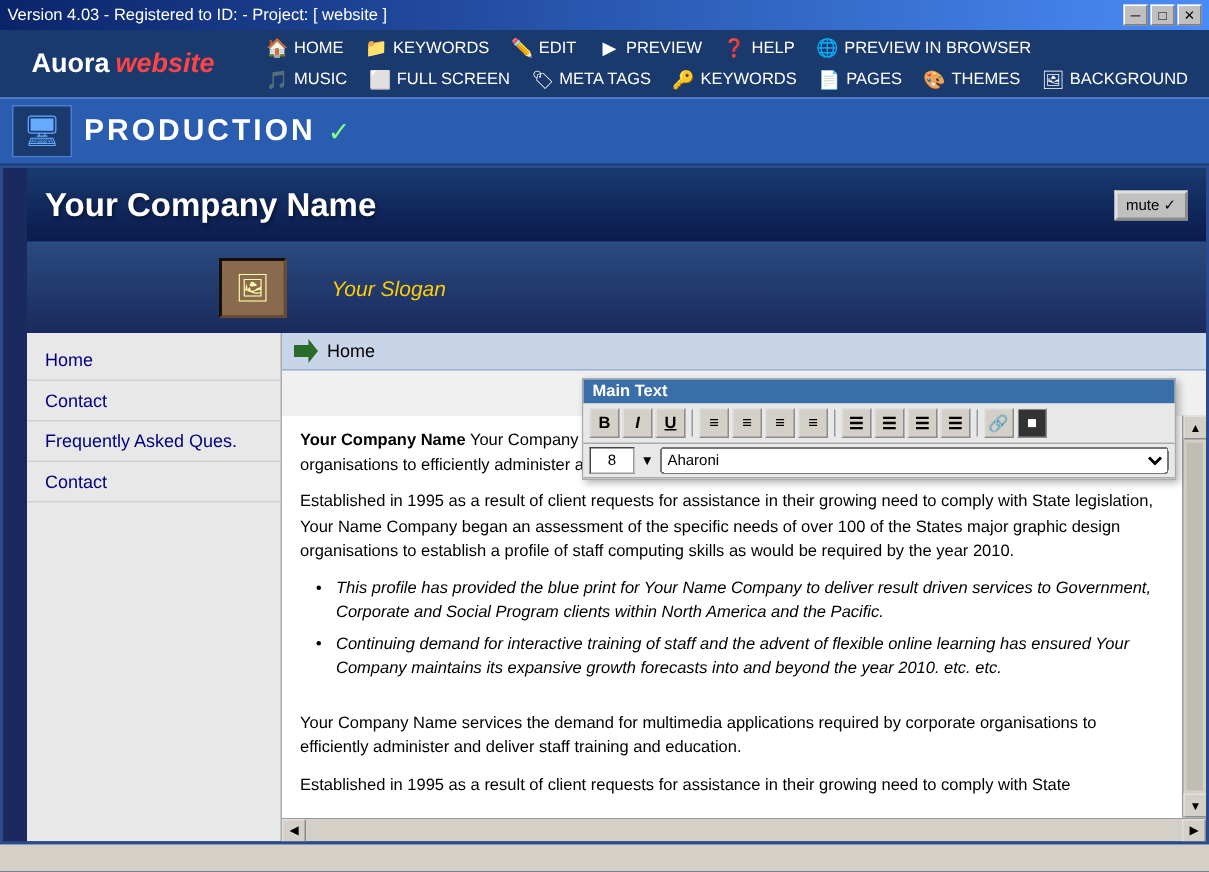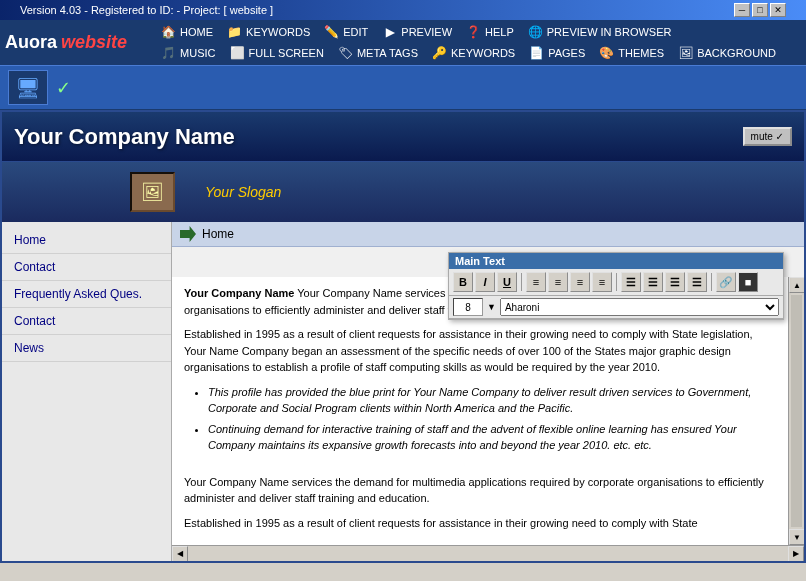--- a/index.html
+++ b/index.html
@@ -3,21 +3,21 @@
   <meta charset="utf-8">
   <style>
     * { box-sizing: border-box; margin: 0; padding: 0; }
     body { font-family: Arial, sans-serif; font-size: 12px; background: #d4d0c8; overflow: hidden; }
 
     
     .title-bar {
       background: linear-gradient(to right, #0a246a, #4a8cf7);
       color: white;
       font-size: 11px;
-      padding: 3px 20px;
+      padding: 3px 5px;
       display: flex;
       align-items: center;
       justify-content: space-between;
       height: 20px;
     }
     .title-bar-buttons {
       display: flex;
       gap: 2px;
     }
     .title-bar-btn {
@@ -40,20 +40,21 @@
       background: #1a3a6e;
       padding: 3px 5px;
       display: flex;
       align-items: center;
       gap: 10px;
     }
     .app-logo {
       display: flex;
       align-items: center;
       gap: 4px;
+      margin-left: 16px;
     }
     .logo-text { color: white; font-size: 18px; font-weight: bold; }
     .logo-website { color: #ff4444; font-style: italic; font-size: 18px; font-weight: bold; }
 
     .toolbar-section {
       display: flex;
       flex-direction: column;
       gap: 3px;
       margin-left: 20px;
     }
@@ -118,20 +119,21 @@
       border: 2px solid #2a4a8e;
     }
 
     
     .preview-panel {
       flex: 1;
       background: #1a2a5e;
       display: flex;
       flex-direction: column;
       overflow: hidden;
+      padding-left: 16px;
     }
 
     
     .website-header {
       background: linear-gradient(180deg, #1a3a6e 0%, #0a1a4e 100%);
       padding: 8px 12px;
       display: flex;
       align-items: center;
       justify-content: space-between;
       border-bottom: 1px solid #2a4a8e;
@@ -232,21 +234,21 @@
     
     .text-editor-wrapper {
       background: white;
       border: 1px solid #aaa;
       margin: 0;
       display: flex;
       flex-direction: column;
       position: absolute;
       top: 30px;
       right: 20px;
-      width: 336px;
+      width: 396px;
       z-index: 10;
       box-shadow: 2px 2px 5px rgba(0,0,0,0.3);
     }
     .text-editor-title {
       background: #3a6ea8;
       color: white;
       padding: 2px 6px;
       font-size: 11px;
       font-weight: bold;
     }
@@ -428,20 +430,21 @@
       <div class="toolbar-btn">
         <span class="btn-icon">🖼</span>
         <span>BACKGROUND</span>
       </div>
     </div>
   </div>
 </div>
 
 <div class="prod-bar">
   <div class="prod-icon">🖥</div>
+  <span class="prod-text">PRODUCTION</span>
   <span class="prod-check">✓</span>
 </div>
 
 <div class="main-area">
   <div class="preview-panel">
 
     <div class="website-header">
       <span class="company-name">Your Company Name</span>
       <button class="mute-btn">mute ✓</button>
     </div>
@@ -451,21 +454,20 @@
       <span class="slogan-text">Your Slogan</span>
     </div>
 
     <div class="content-body">
 
       <div class="nav-sidebar">
         <div class="nav-item">Home</div>
         <div class="nav-item">Contact</div>
         <div class="nav-item">Frequently Asked Ques.</div>
         <div class="nav-item">Contact</div>
-        <div class="nav-item">News</div>
       </div>
 
       <div class="editor-panel">
 
         <div class="breadcrumb-bar">
           <div class="breadcrumb-arrow"></div>
           <span class="breadcrumb-label">Home</span>
         </div>
 
         <div class="text-editor-wrapper">

